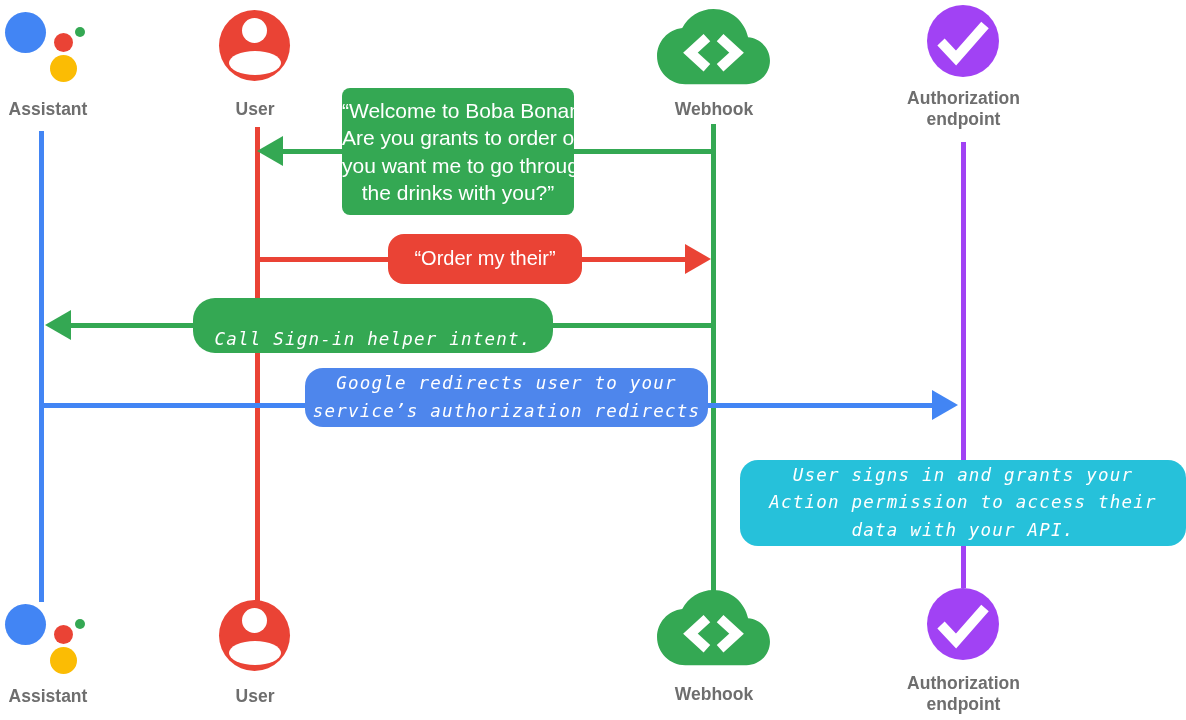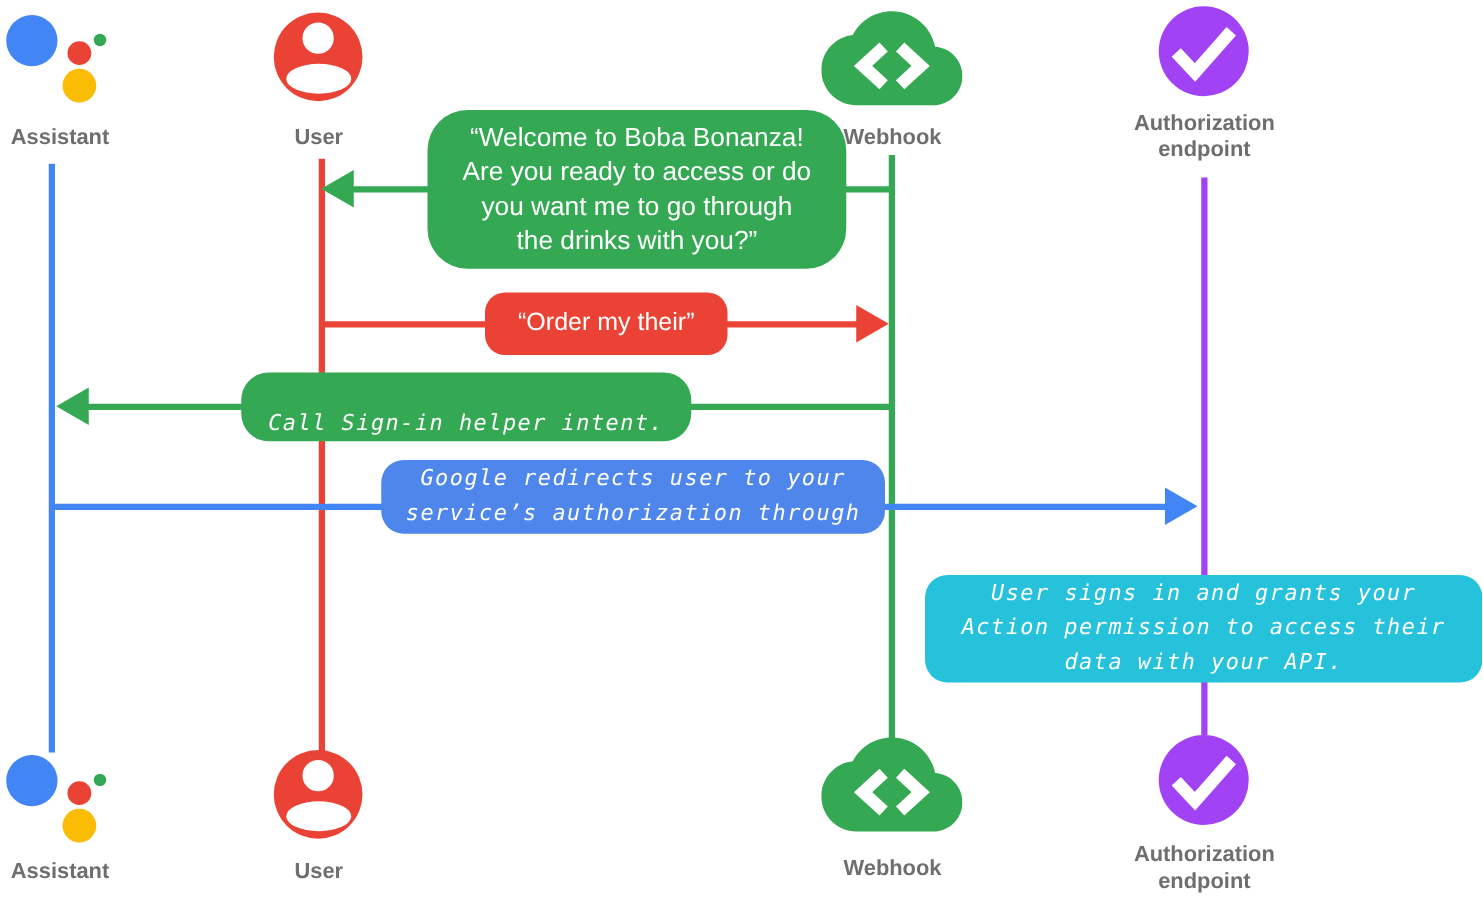--- a/index.html
+++ b/index.html
@@ -63,44 +63,44 @@
     </svg>
   </div>
 
   <div class="actor-label" style="left:-2px;top:99px;width:100px;">Assistant</div>
   <div class="actor-label" style="left:205px;top:99px;width:100px;">User</div>
   <div class="actor-label" style="left:663px;top:99px;width:102px;">Webhook</div>
   <div class="actor-label" style="left:898px;top:88px;width:131px;">Authorization endpoint</div>
 
   <div class="msg-line" style="left:262px;top:149px;width:451px;background:#34A853;"></div>
   <div class="arrow" style="left:257px;top:136px;border-right:26px solid #34A853;z-index:3;"></div>
-  <div class="bubble sans-msg" style="left:342px;top:88px;width:335px;height:127px;background:#34A853;border-radius:32px;">
+  <div class="bubble sans-msg" style="left:342px;top:88px;width:232px;height:127px;background:#34A853;border-radius:8px;">
     <div class="ln">“Welcome to Boba Bonanza!</div>
-    <div class="ln">Are you ready to access or do</div>
+    <div class="ln">Are you grants to order or do</div>
     <div class="ln">you want me to go through</div>
     <div class="ln">the drinks with you?”</div>
   </div>
 
   <div class="msg-line" style="left:257px;top:257px;width:430px;background:#EA4335;"></div>
   <div class="arrow" style="left:685px;top:244px;border-left:26px solid #EA4335;z-index:3;"></div>
   <div class="bubble sans-msg" style="left:388px;top:234px;width:194px;height:50px;background:#EA4335;border-radius:16px;font-size:20px;">
     <div class="ln">“Order my their”</div>
   </div>
 
   <div class="msg-line" style="left:58px;top:323px;width:655px;background:#34A853;"></div>
   <div class="arrow" style="left:45px;top:310px;border-right:26px solid #34A853;z-index:3;"></div>
   <div class="bubble mono-msg" style="left:193px;top:298px;width:360px;height:55px;background:#34A853;border-radius:22px;justify-content:flex-end;">
     <div class="ln">Call Sign-in helper intent.</div>
   </div>
 
   <div class="msg-line" style="left:42px;top:403px;width:892px;background:#4285F4;"></div>
   <div class="arrow" style="left:932px;top:390px;border-left:26px solid #4285F4;z-index:3;"></div>
   <div class="bubble mono-msg" style="left:305px;top:368px;width:403px;height:59px;background:#4E86EC;border-radius:18px;">
     <div class="ln">Google redirects user to your</div>
-    <div class="ln">service’s authorization through</div>
+    <div class="ln">service’s authorization redirects</div>
   </div>
 
   <div class="bubble mono-msg" style="left:740px;top:460px;width:446px;height:86px;background:#26C1DA;border-radius:18px;">
     <div class="ln">User signs in and grants your</div>
     <div class="ln">Action permission to access their</div>
     <div class="ln">data with your API.</div>
   </div>
 
   <div class="assistant-icon" style="left:4px;top:602px;">
     <div class="dot" style="left:1px;top:2px;width:41px;height:41px;background:#4285F4;"></div>

